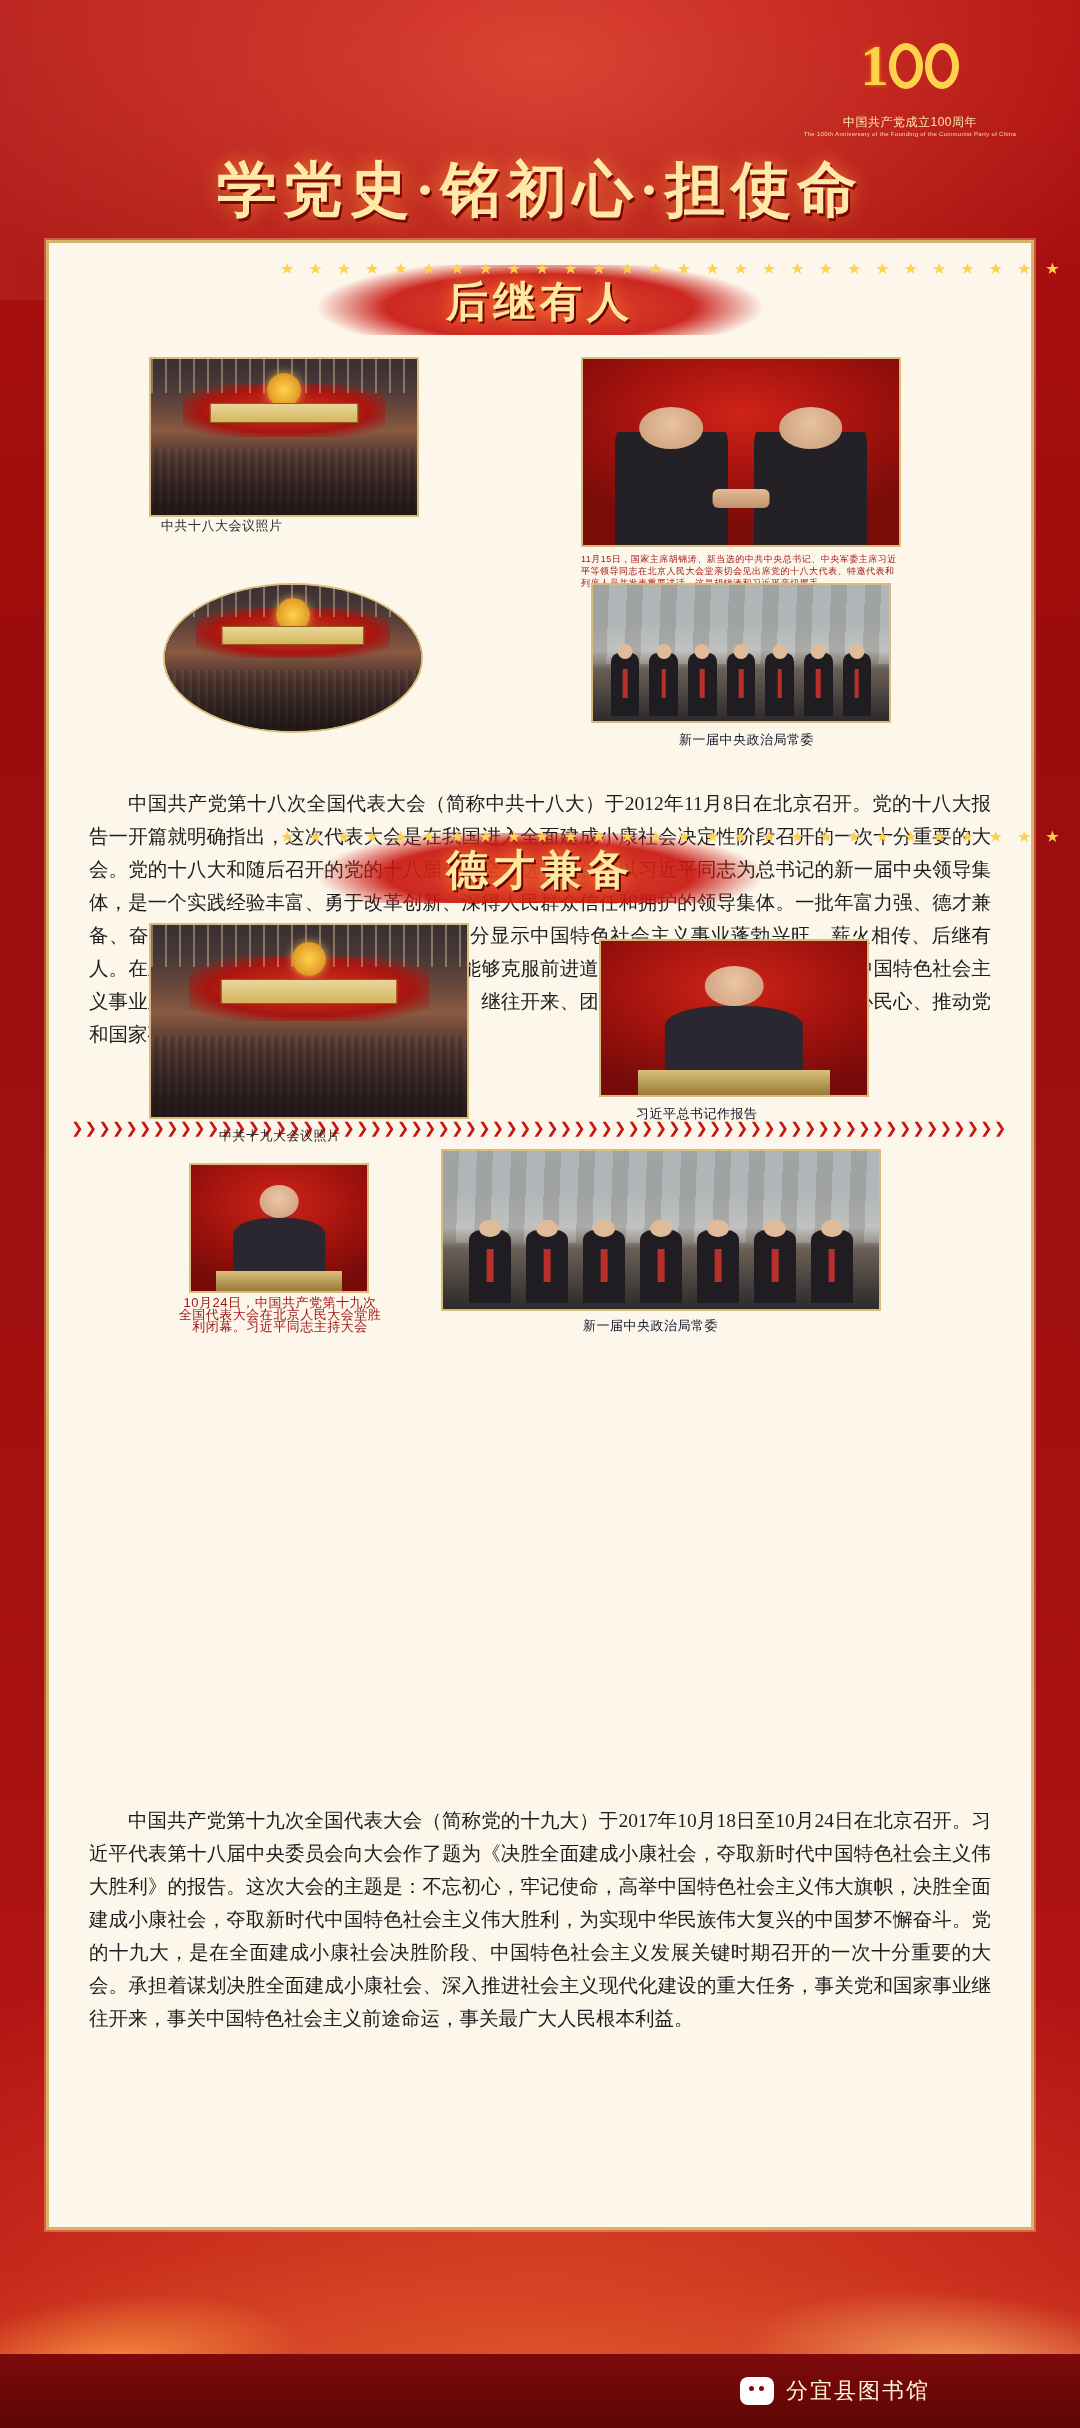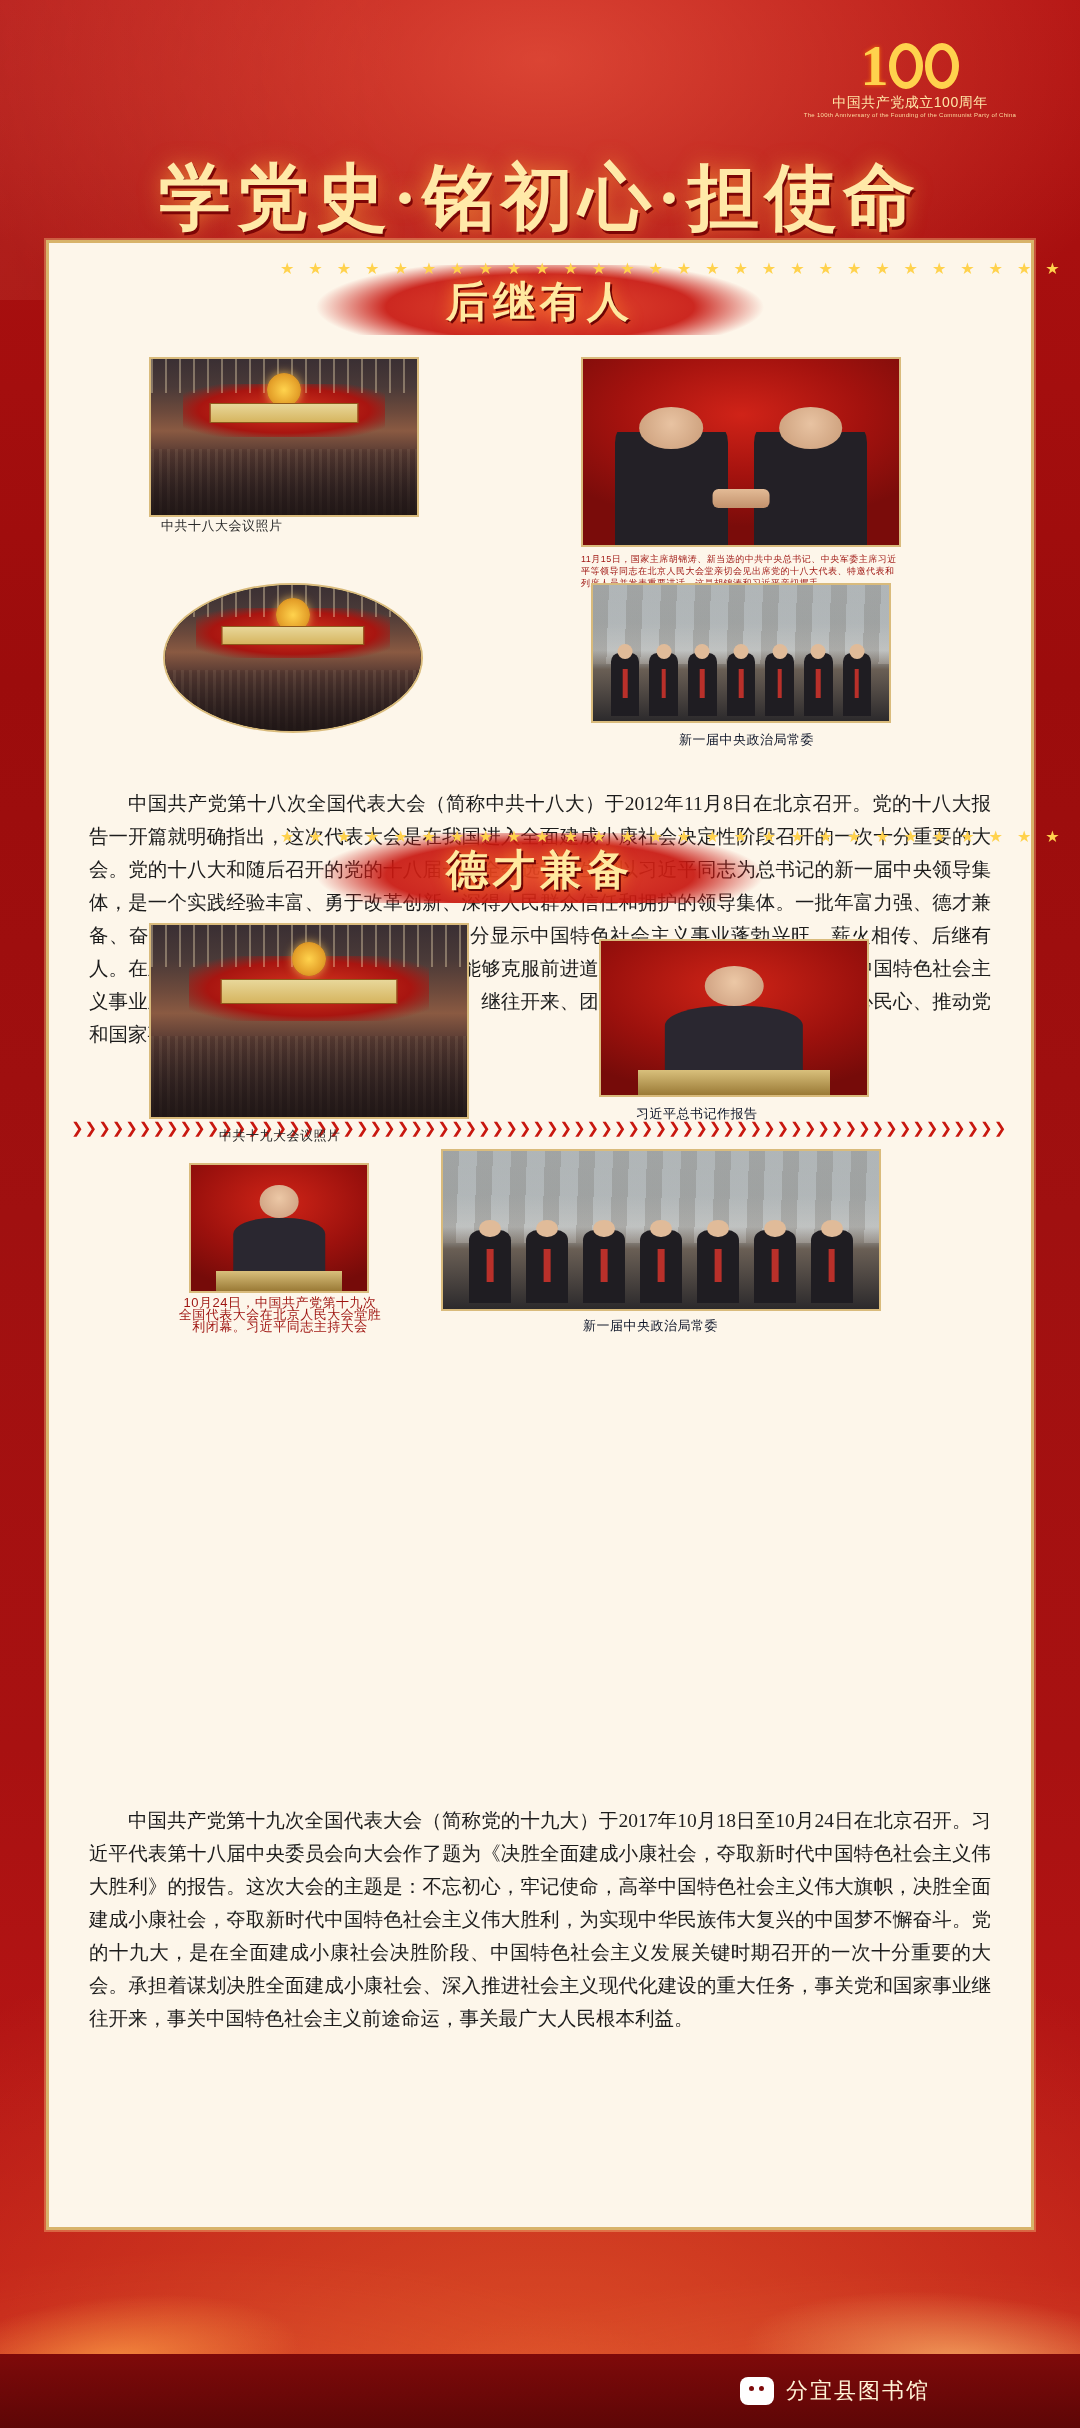--- a/index.html
+++ b/index.html
@@ -44,28 +44,28 @@
     text-shadow: 0 0 4px rgba(255,120,0,.9);
     display: flex; align-items: center;
   }
   .logo-digits .one { color: #ffd24d; margin-right: 1px; }
   .logo-digits .zero {
     width: 34px; height: 46px; border: 7px solid #ffd24d; border-radius: 50%;
     display: inline-block; margin: 0 1px; position: relative;
   }
   .logo-digits .zero.flag { border-color: #ffd24d; }
   .logo-sub1 {
-    margin-top: 0; font-size: 14px; color: #ffe7a8; letter-spacing: .5px; white-space: nowrap;
+    margin-top: 20px; font-size: 12px; color: #ffe7a8; letter-spacing: .5px; white-space: nowrap;
   }
   .logo-sub2 { font-size: 6px; color: #ffdca0; letter-spacing: .3px; white-space: nowrap; }
 
   .main-title {
     text-align: center; padding-top: 150px;
     font-family: "Liberation Serif", serif;
-    font-weight: 700; font-size: 72px; letter-spacing: 6px;
+    font-weight: 700; font-size: 60px; letter-spacing: 6px;
     color: #ffe9a8;
     text-shadow: 2px 3px 0 #7d0606, 0 0 20px rgba(255,170,60,.7);
   }
   .subtitle-row {
     display: flex; align-items: center; justify-content: center;
     margin-top: 28px; gap: 14px;
   }
   .sub-line { width: 78px; height: 2px; background: linear-gradient(90deg, rgba(255,220,140,0), #ffdf9a); }
   .sub-line.right { background: linear-gradient(270deg, rgba(255,220,140,0), #ffdf9a); }
   .sub-star { color: #ffd84d; font-size: 22px; letter-spacing: 2px; }

